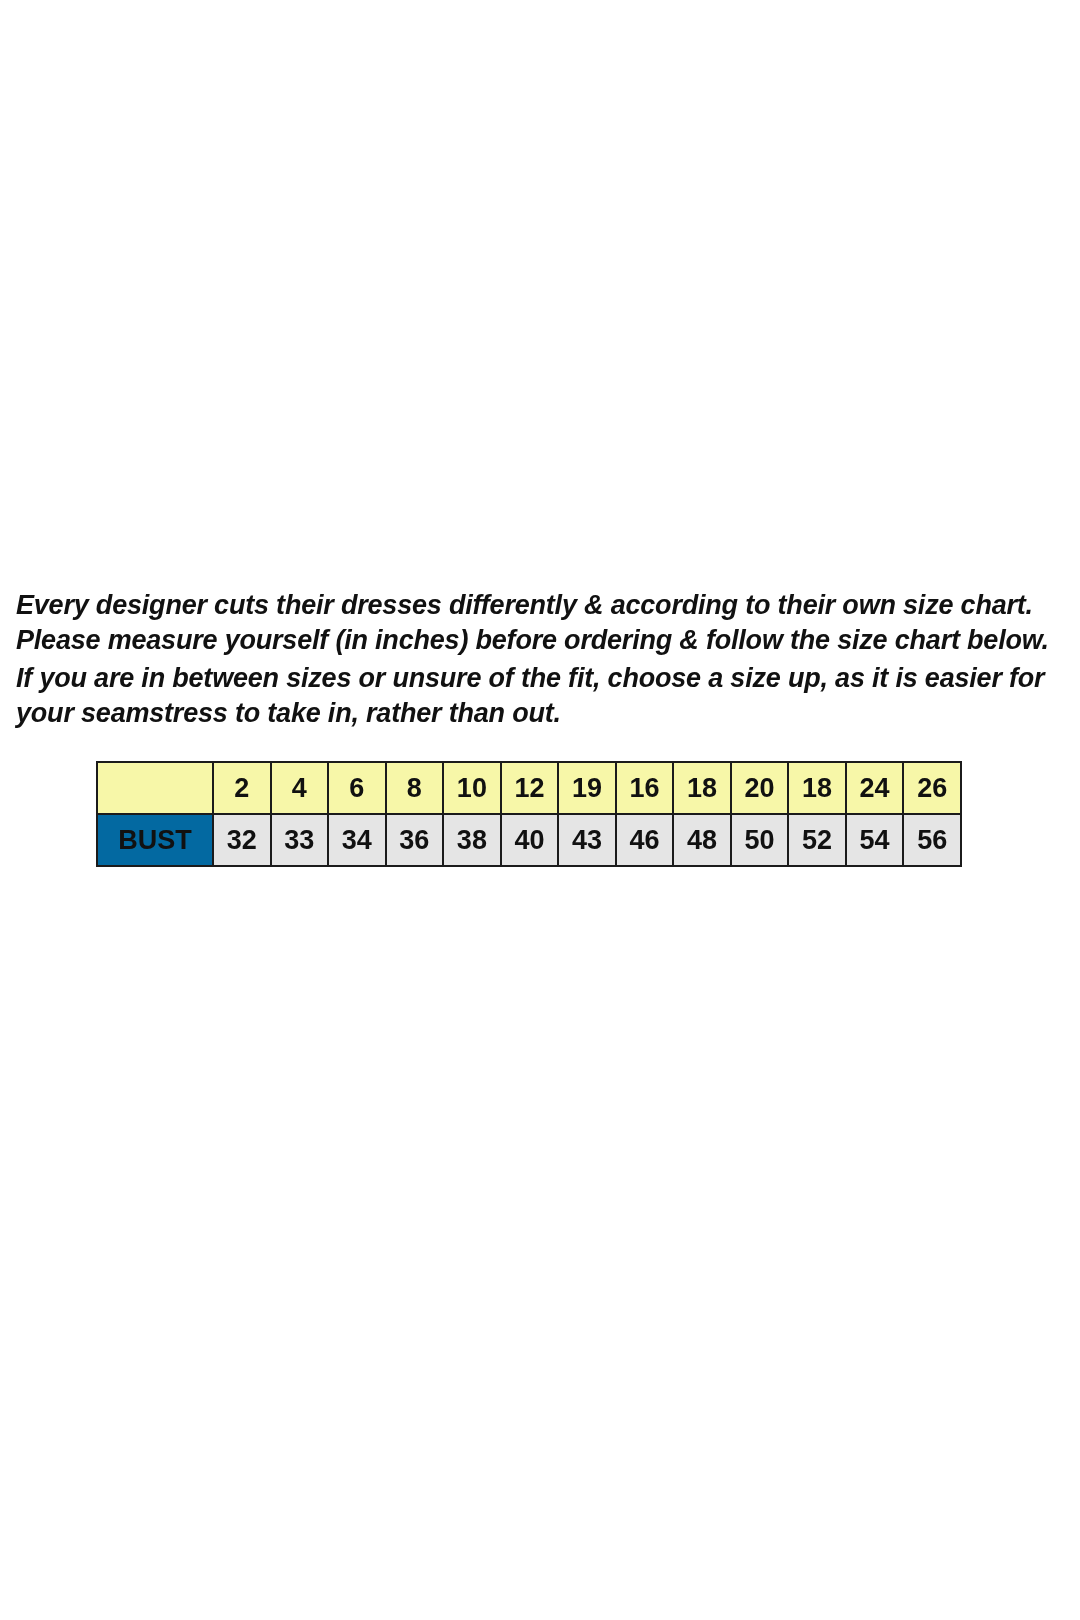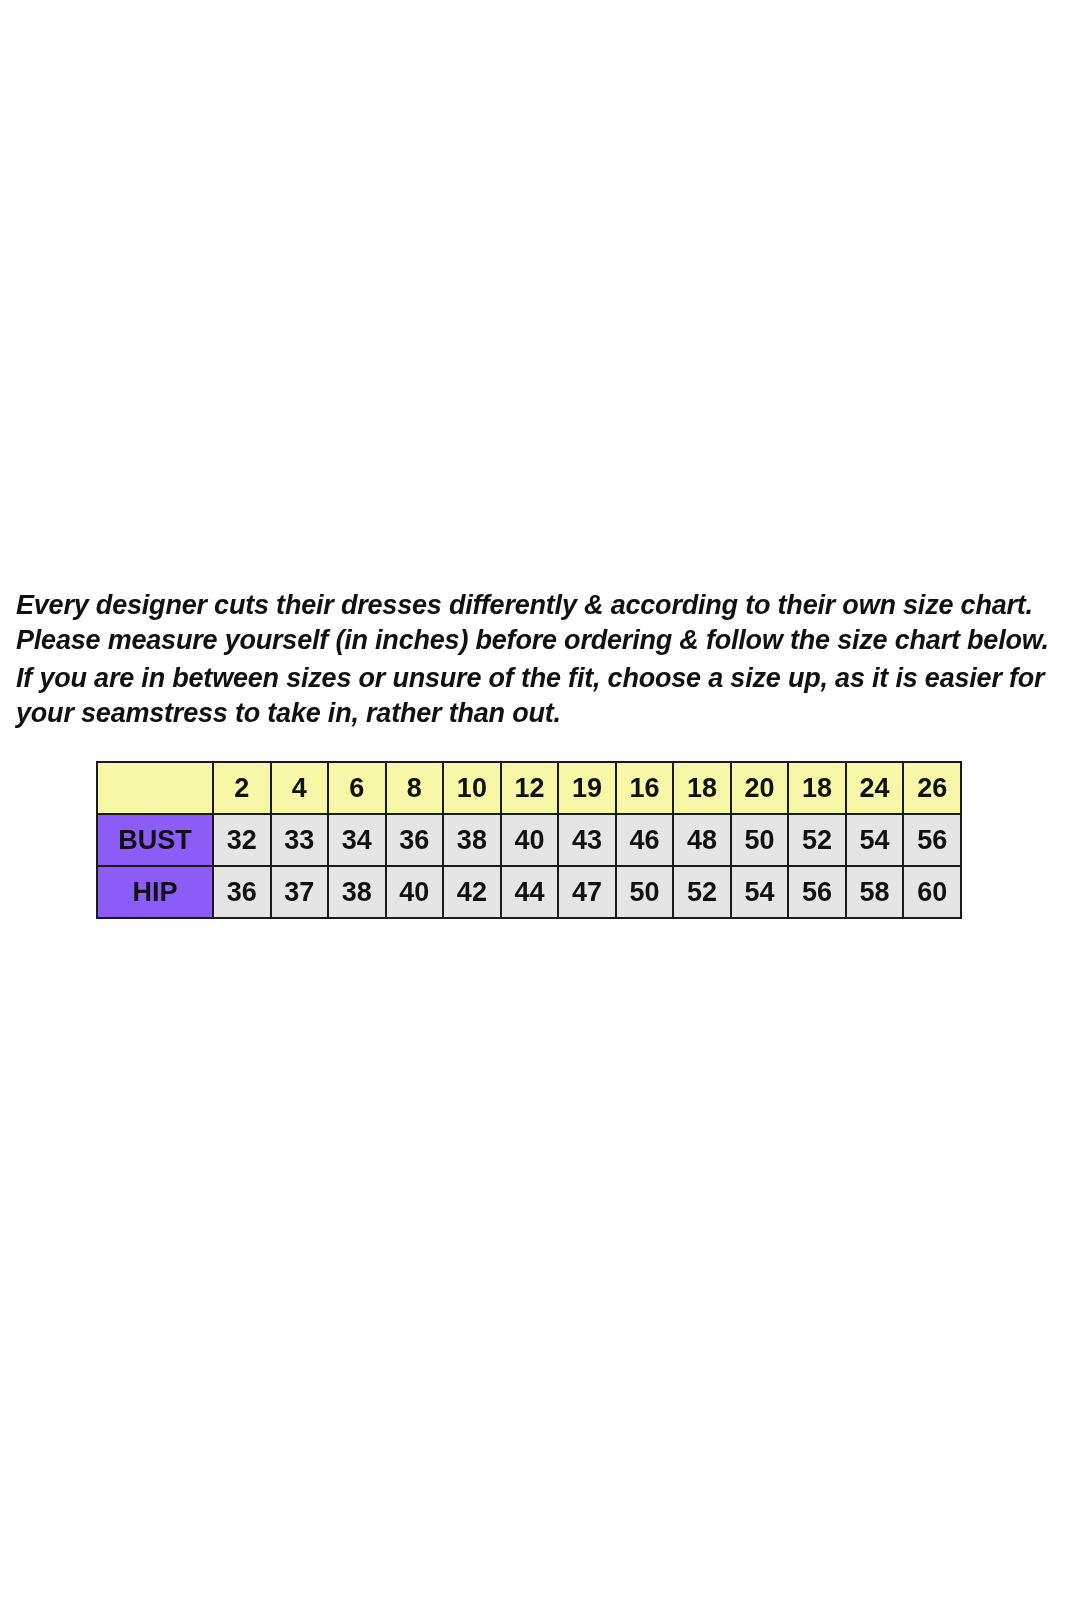--- a/index.html
+++ b/index.html
@@ -64,21 +64,21 @@
     text-align: center;
     vertical-align: middle;
     height: 50px;
     font-size: 27px;
     font-weight: bold;
     color: #111111;
     padding: 0;
   }
 
   table.size-chart td.label-cell {
-    background: #8b5cf6;
+    background: #0369a1;
     width: 114px;
     font-size: 27px;
     letter-spacing: 0px;
     margin-left: 16px;
   }
 
   table.size-chart td.corner-cell {
     background: #f7f7a8;
     width: 114px;
   }
@@ -132,33 +132,17 @@
           <td class="val">43</td>
           <td class="val">46</td>
           <td class="val">48</td>
           <td class="val">50</td>
           <td class="val">52</td>
           <td class="val">54</td>
           <td class="val">56</td>
         </tr>
 
 
-        <tr>
-          <td class="label-cell">HIP</td>
-          <td class="val">36</td>
-          <td class="val">37</td>
-          <td class="val">38</td>
-          <td class="val">40</td>
-          <td class="val">42</td>
-          <td class="val">44</td>
-          <td class="val">47</td>
-          <td class="val">50</td>
-          <td class="val">52</td>
-          <td class="val">54</td>
-          <td class="val">56</td>
-          <td class="val">58</td>
-          <td class="val">60</td>
-        </tr>
       </tbody>
     </table>
   </div>
 
 </div>
 
 </body></html>

